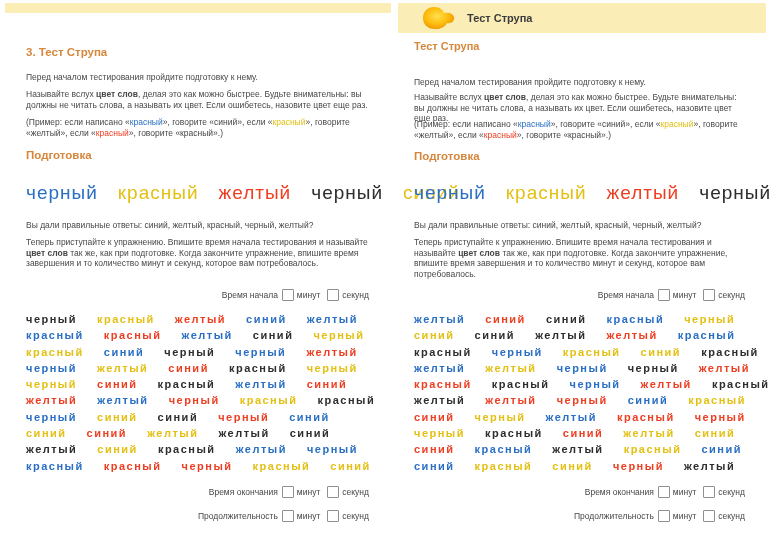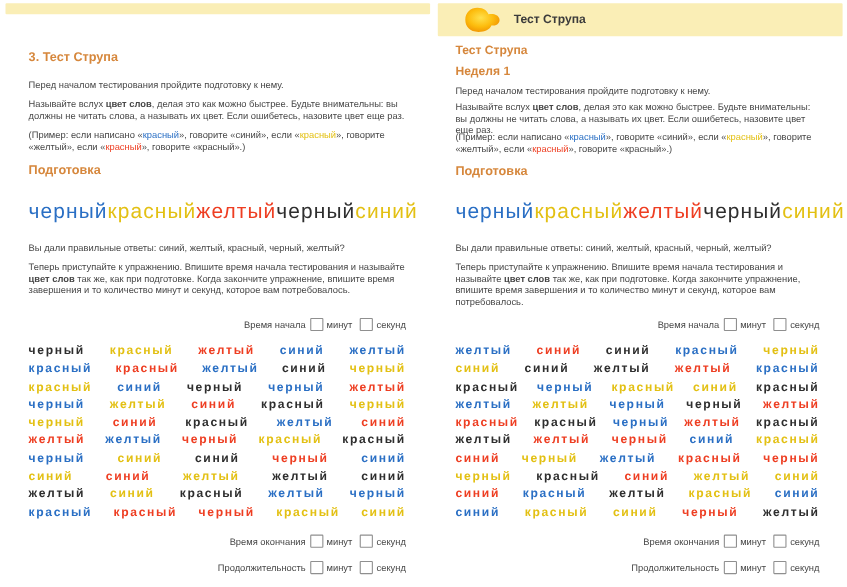--- a/index.html
+++ b/index.html
@@ -30,21 +30,21 @@
 
   
   .h-orange { color:#d6873c; font-weight:700; font-size:11.5px; }
 
   
   .para { font-size:8.5px; line-height:10.5px; color:#474747; }
   .left-pad  { left:26px; right:25px; }
   .right-pad { left:20px; right:25px; }
 
   
-  .word-row { display:flex; justify-content:space-between; align-items:baseline; }
+  .word-row { display:flex; align-items:baseline;gap:20px; }
   .practice { font-size:19px; letter-spacing:1px; font-weight:400; }
   .grid .word-row { height:16.3px; }
   .grid { font-size:11px; font-weight:700; letter-spacing:1.5px; }
 
   
   .time-row {
     display:flex; justify-content:flex-end; align-items:center;
     font-size:8.5px; color:#474747;
   }
   .time-row .tlabel { margin-right:4px; }
@@ -194,21 +194,20 @@
             <stop offset="100%" stop-color="#ef8f00"></stop>
           </radialGradient>
         </defs>
         <path d="M12,1 C18,1 21,4 22,7 C26,6 31,7 32,11 C33,15 29,18 25,17 C23,21 19,23 13,23 C5,23 1,18 1,12 C1,5 6,1 12,1 Z" fill="url(#blobGrad)"></path>
       </svg>
       <span class="header-title">Тест Струпа</span>
     </div>
 
     <div class="abs right-pad h-orange" style="top:40px; font-size:11px;">Тест Струпа</div>
 
-    <div class="abs right-pad h-orange" style="top:59px; font-size:11px;">Неделя 1</div>
 
     <div class="abs right-pad para" style="top:77px;">Перед началом тестирования пройдите подготовку к нему.</div>
 
     <div class="abs right-pad para" style="top:92px;"><span>Называйте вслух </span><span style="font-weight: 700;">цвет слов</span><span>, делая это как можно быстрее. Будьте внимательны: вы должны не читать слова, а называть их цвет. Если ошибетесь, назовите цвет еще раз.</span></div>
 
     <div class="abs right-pad para" style="top:119px;"><span>(Пример: если написано «</span><span style="color: rgb(42, 111, 196);">красный</span><span>», говорите «синий», если «</span><span style="color: rgb(227, 192, 19);">красный</span><span>», говорите «желтый», если «</span><span style="color: rgb(238, 62, 34);">красный</span><span>», говорите «красный».)</span></div>
 
     <div class="abs right-pad h-orange" style="top:150px;">Подготовка</div>
 
     <div class="abs right-pad word-row practice" style="top:182px;">

